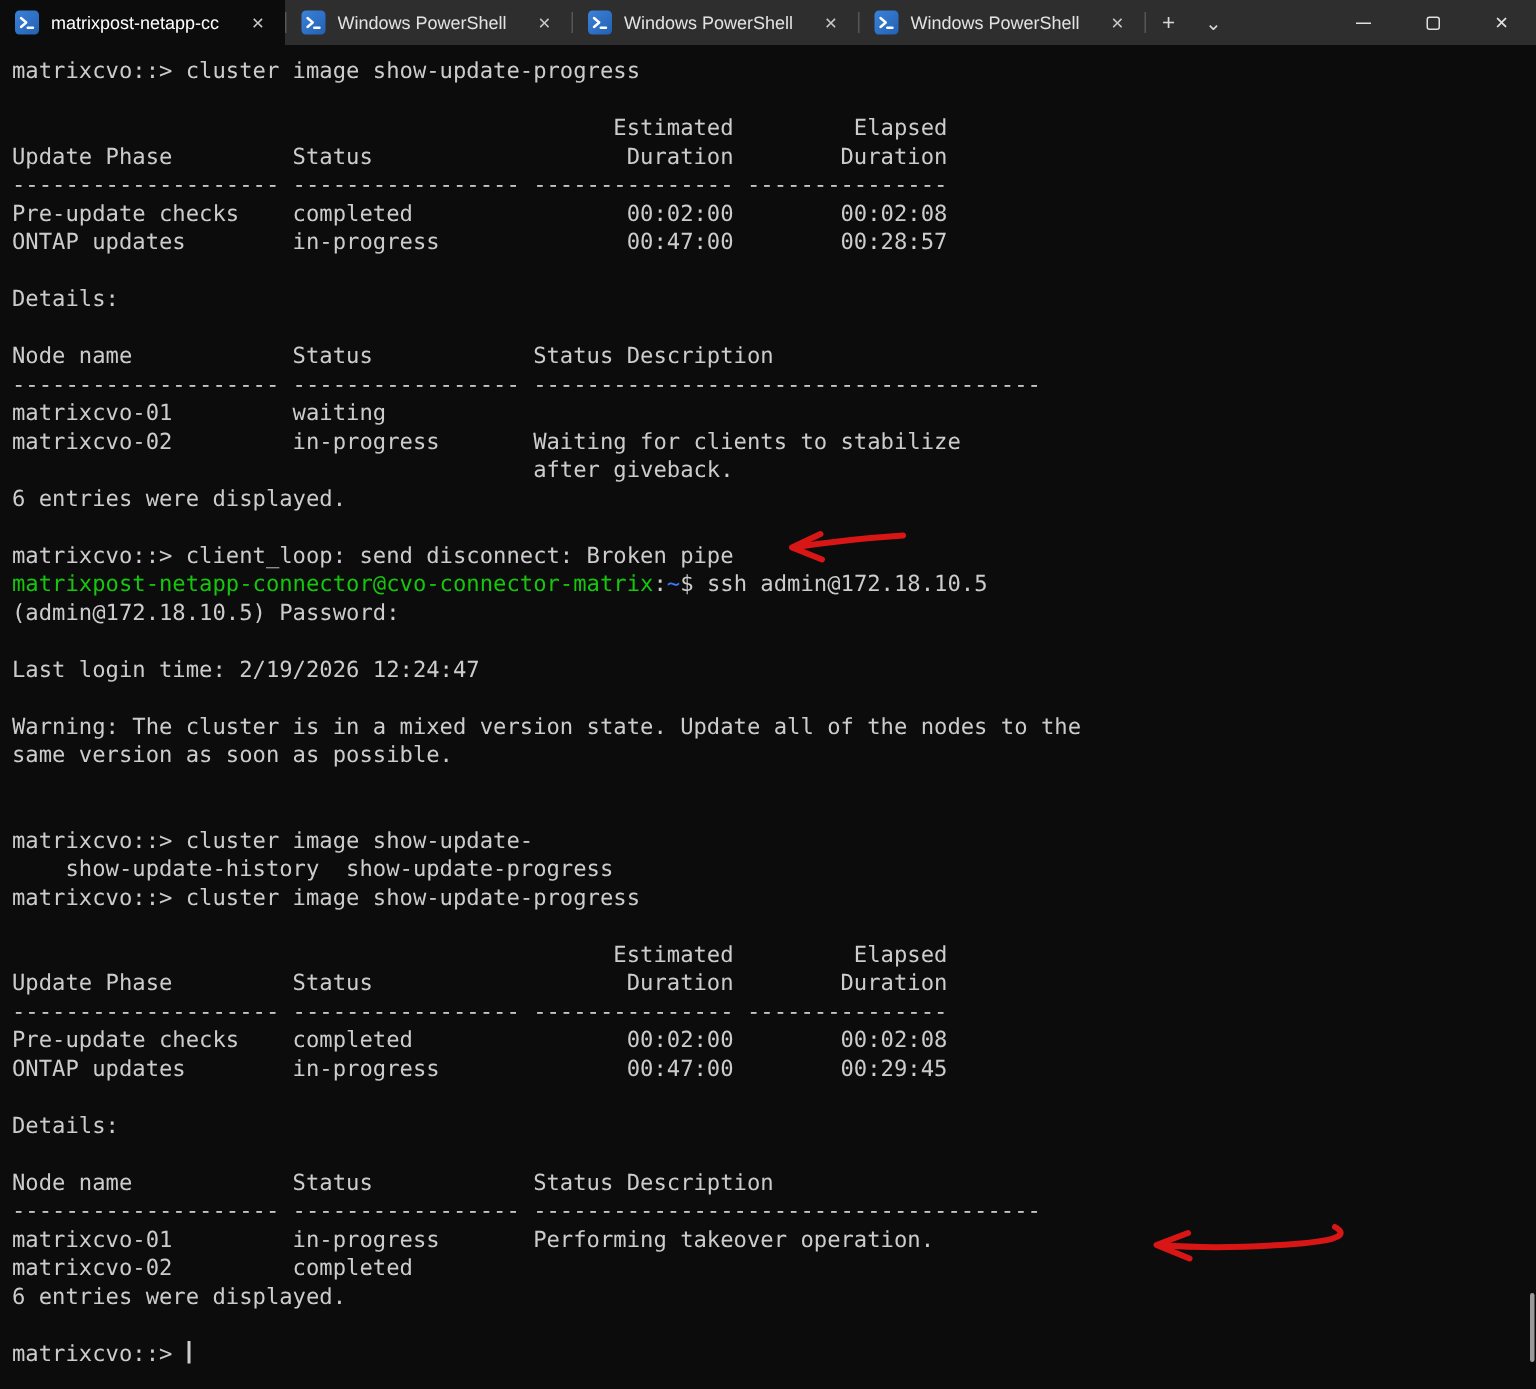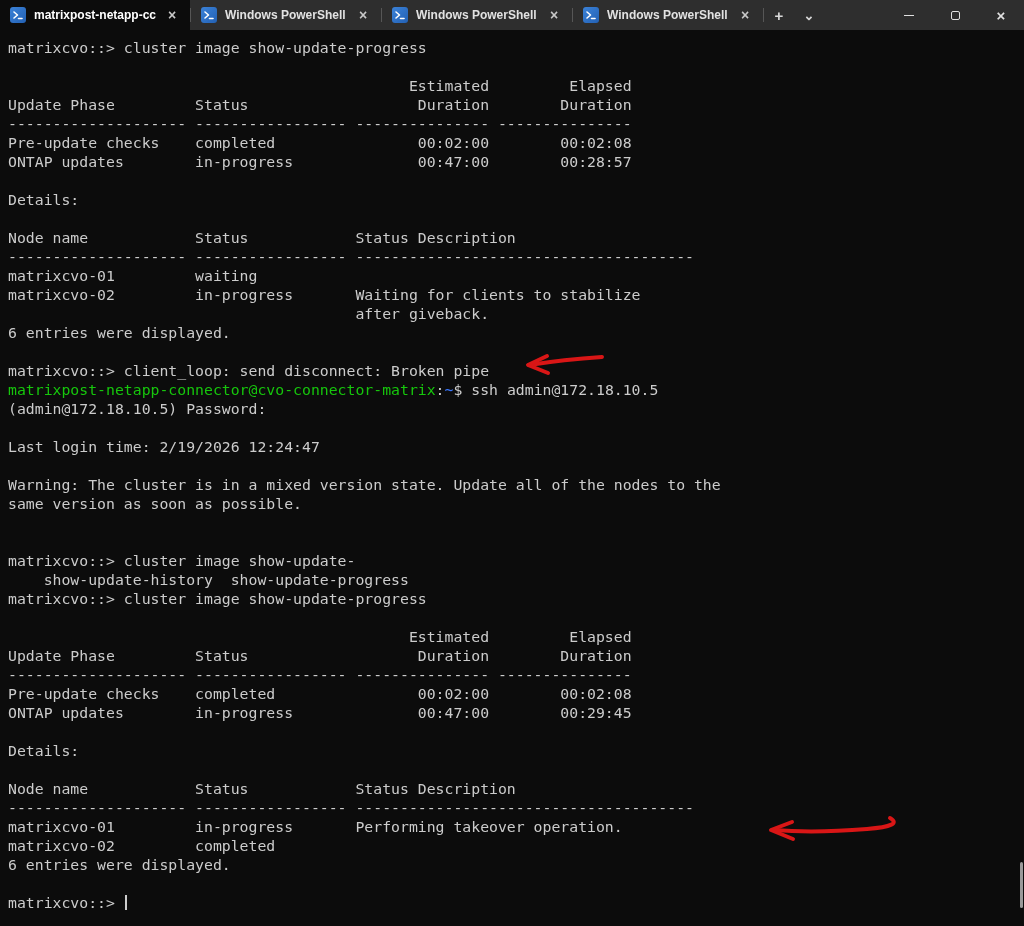--- a/index.html
+++ b/index.html
@@ -2,21 +2,21 @@
 <html><head>
 <meta charset="utf-8">
 <style>
   * { margin:0; padding:0; box-sizing:border-box; }
   html,body { width:1024px; height:926px; overflow:hidden; background:#0c0c0c; }
   body { font-family:"Liberation Sans", sans-serif; position:relative; }
 
   
   .titlebar {
     position:absolute; top:0; left:0; width:1024px; height:30px;
-    background:#2e2e2e; display:flex; align-items:stretch;font-weight:bold;
+    background:#2e2e2e; display:flex; align-items:stretch;
   }
   .tabstrip { display:flex; align-items:stretch; }
   .tab {
     width:190px; display:flex; align-items:center; gap:8px;
     padding:0 10px; color:#e2e2e2; font-size:12px; cursor:default;
     position:relative;
   }
   .tab.active { background:#0c0c0c; color:#ffffff; }
   .tab .title { flex:1; white-space:nowrap; overflow:hidden; }
   .tab .close { color:#c8c8c8; font-size:14px; line-height:14px; width:16px; text-align:center; border-radius:3px; }

